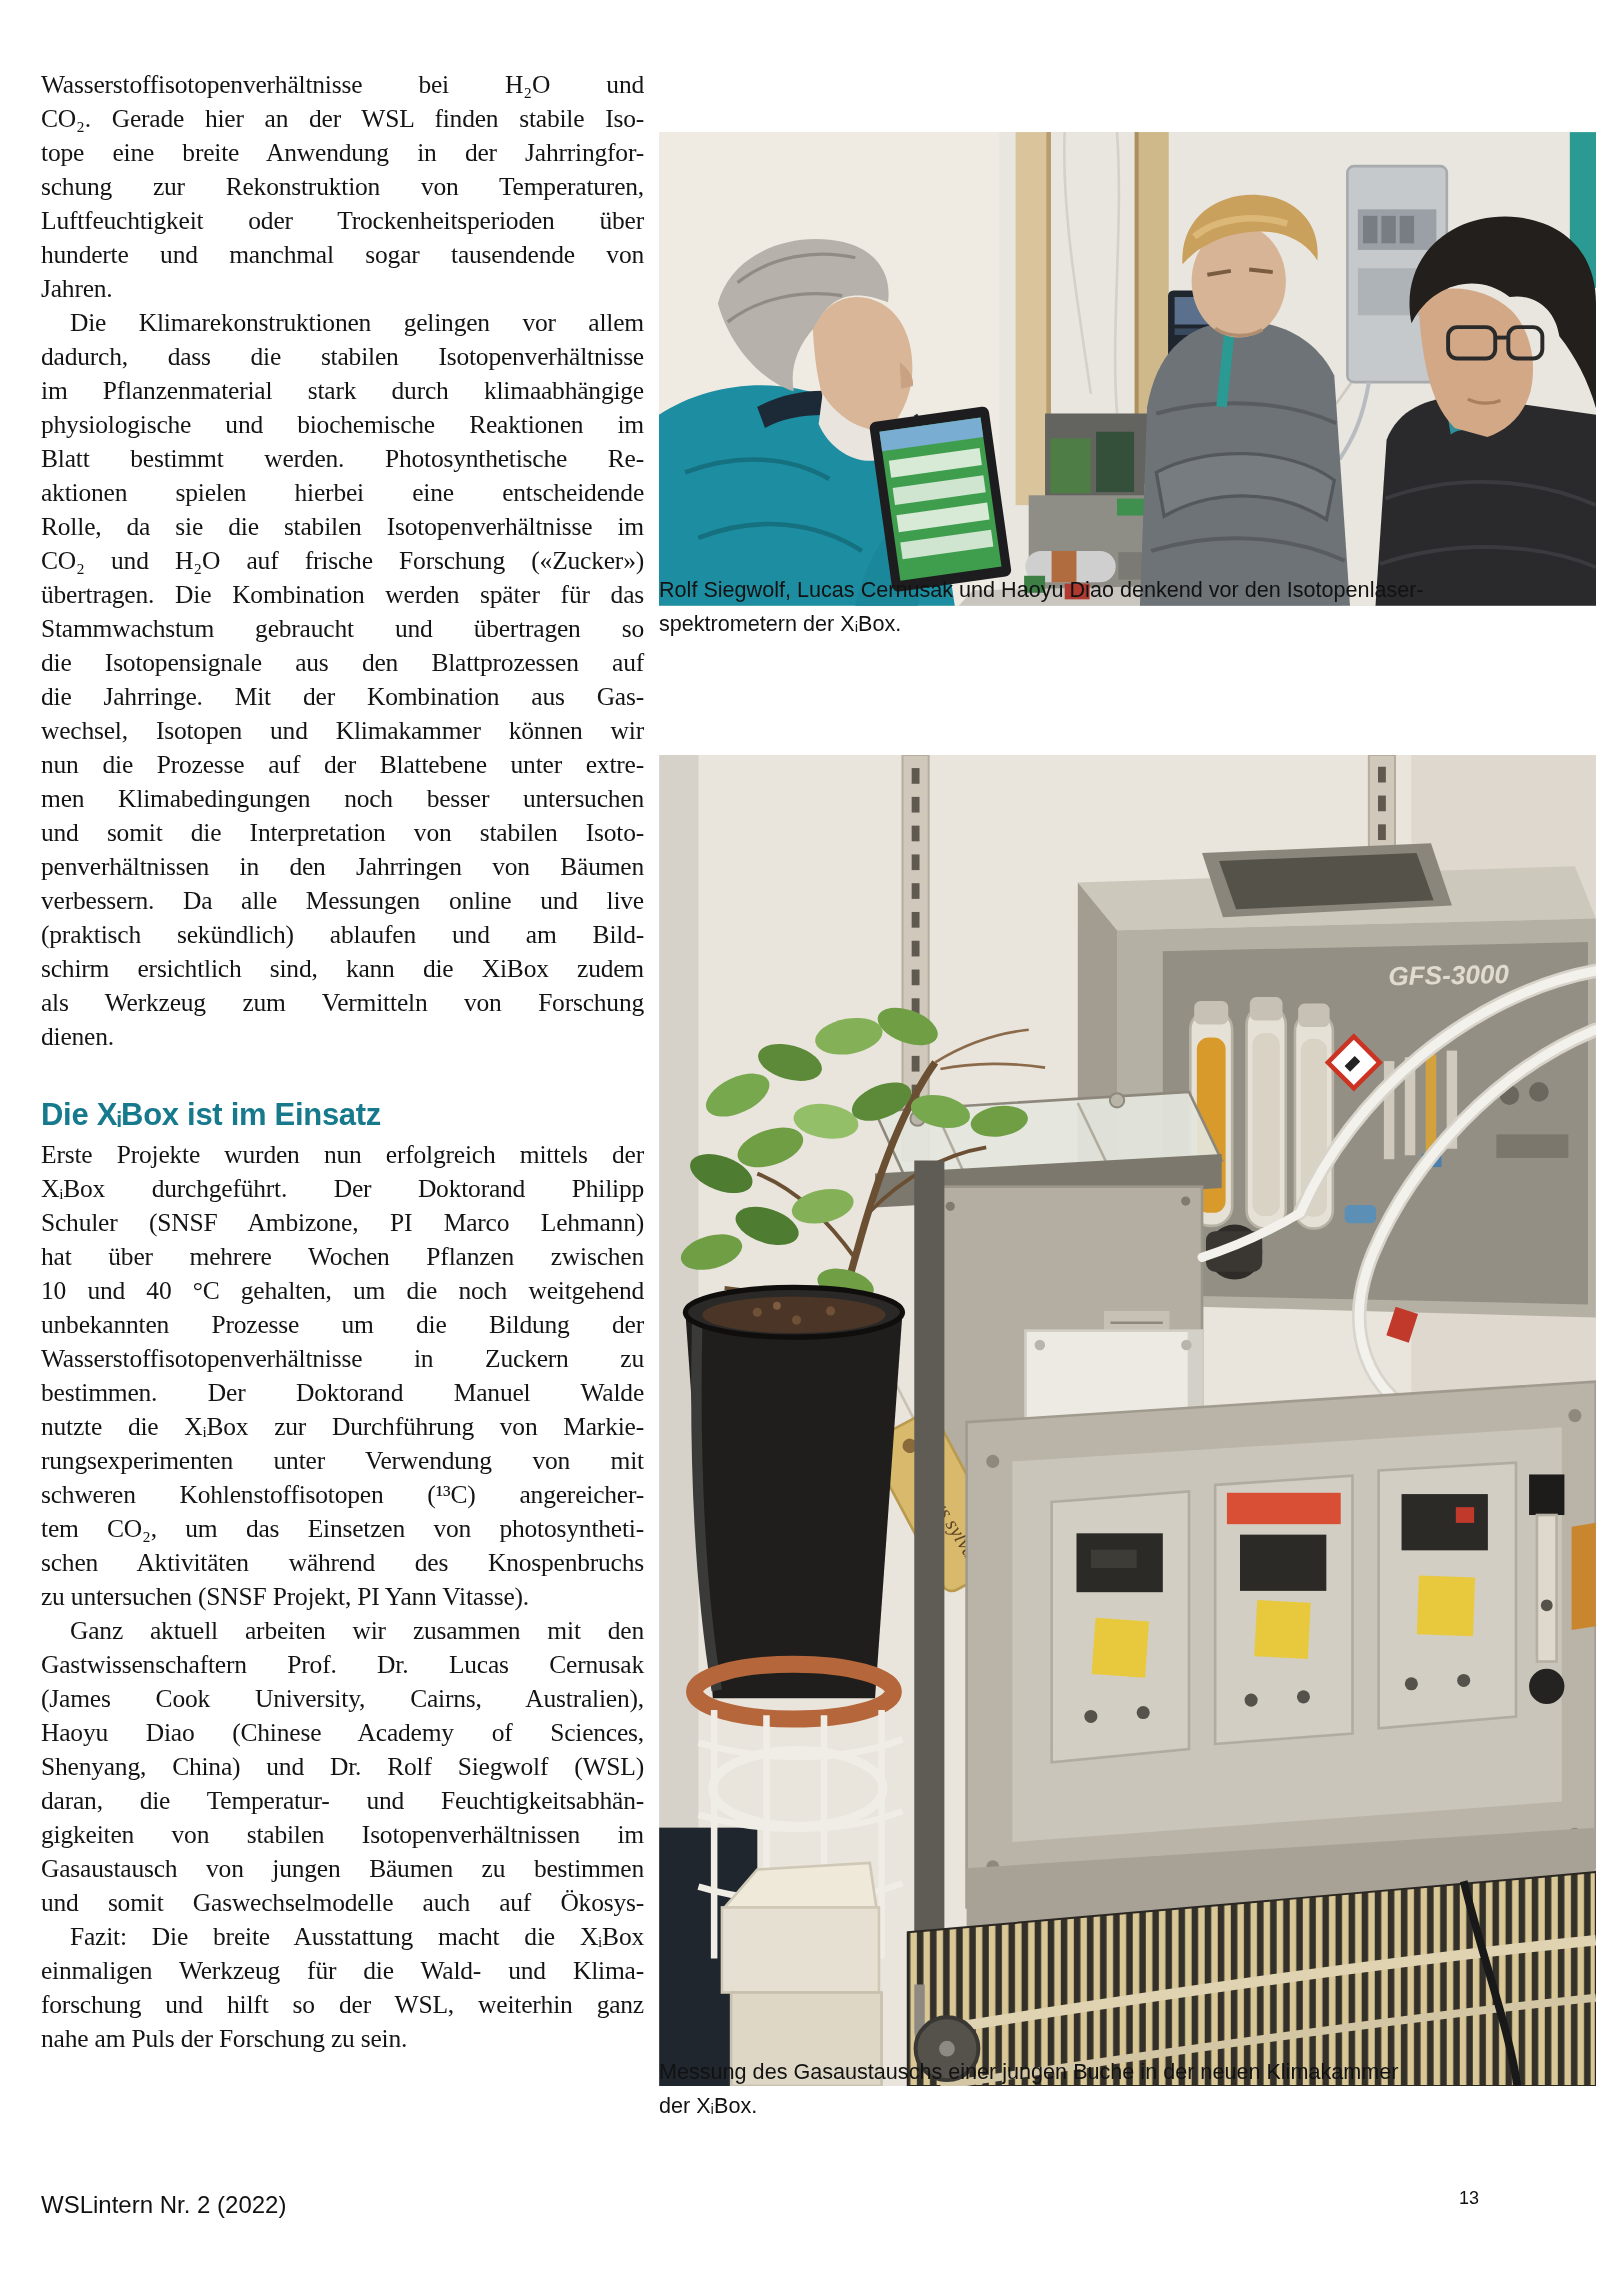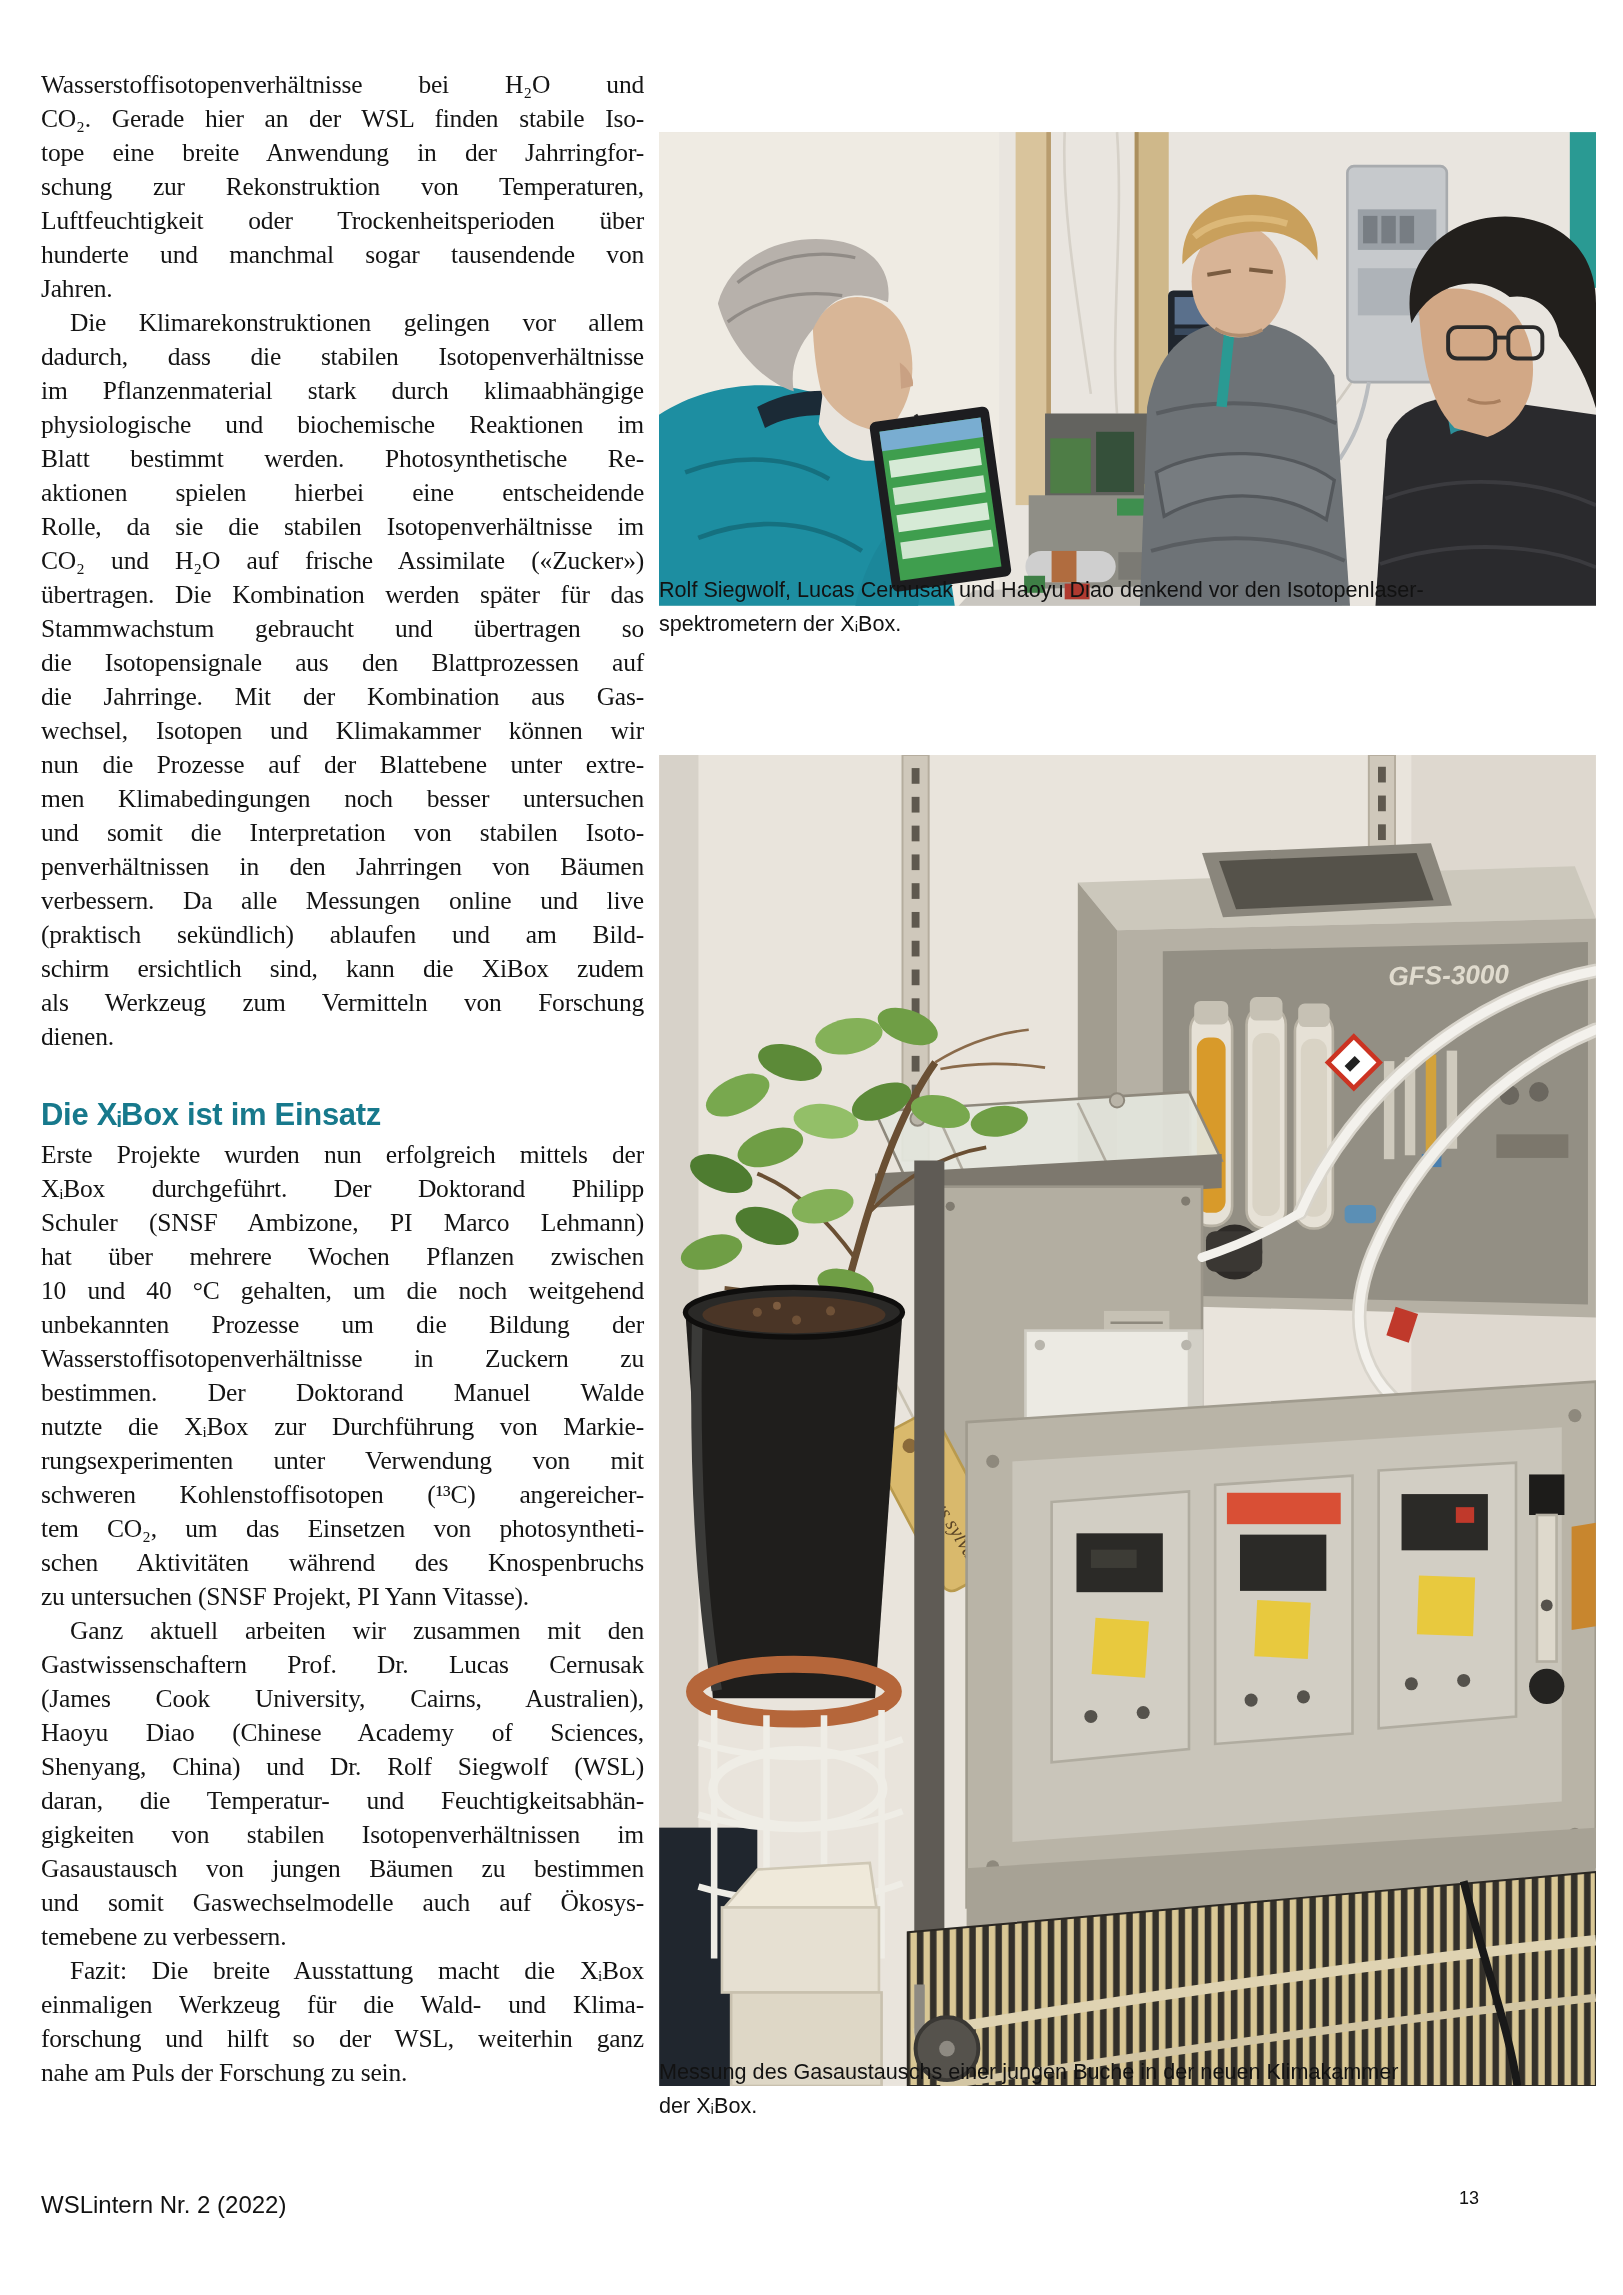--- a/index.html
+++ b/index.html
@@ -50,21 +50,21 @@
       <div class="bodyline lastline">Jahren.</div>
     </div>
     <div class="para">
       <div class="bodyline indent">Die Klimarekonstruktionen gelingen vor allem</div>
       <div class="bodyline">dadurch, dass die stabilen Isotopenverhältnisse</div>
       <div class="bodyline">im Pflanzenmaterial stark durch klimaabhängige</div>
       <div class="bodyline">physiologische und biochemische Reaktionen im</div>
       <div class="bodyline">Blatt bestimmt werden. Photosynthetische Re-</div>
       <div class="bodyline">aktionen spielen hierbei eine entscheidende</div>
       <div class="bodyline">Rolle, da sie die stabilen Isotopenverhältnisse im</div>
-      <div class="bodyline">CO₂ und H₂O auf frische Assimilate («Zucker»)</div>
+      <div class="bodyline">CO₂ und H₂O auf frische Forschung («Zucker»)</div>
       <div class="bodyline">übertragen. Die Kombination werden später für das</div>
       <div class="bodyline">Stammwachstum gebraucht und übertragen so</div>
       <div class="bodyline">die Isotopensignale aus den Blattprozessen auf</div>
       <div class="bodyline">die Jahrringe. Mit der Kombination aus Gas-</div>
       <div class="bodyline">wechsel, Isotopen und Klimakammer können wir</div>
       <div class="bodyline">nun die Prozesse auf der Blattebene unter extre-</div>
       <div class="bodyline">men Klimabedingungen noch besser untersuchen</div>
       <div class="bodyline">und somit die Interpretation von stabilen Isoto-</div>
       <div class="bodyline">penverhältnissen in den Jahrringen von Bäumen</div>
       <div class="bodyline">verbessern. Da alle Messungen online und live</div>
@@ -93,21 +93,20 @@
     <div class="para">
       <div class="bodyline indent">Ganz aktuell arbeiten wir zusammen mit den</div>
       <div class="bodyline">Gastwissenschaftern Prof. Dr. Lucas Cernusak</div>
       <div class="bodyline">(James Cook University, Cairns, Australien),</div>
       <div class="bodyline">Haoyu Diao (Chinese Academy of Sciences,</div>
       <div class="bodyline">Shenyang, China) und Dr. Rolf Siegwolf (WSL)</div>
       <div class="bodyline">daran, die Temperatur- und Feuchtigkeitsabhän-</div>
       <div class="bodyline">gigkeiten von stabilen Isotopenverhältnissen im</div>
       <div class="bodyline">Gasaustausch von jungen Bäumen zu bestimmen</div>
       <div class="bodyline">und somit Gaswechselmodelle auch auf Ökosys-</div>
-      <div class="bodyline lastline">temebene zu verbessern.</div>
     </div>
     <div class="para">
       <div class="bodyline indent">Fazit: Die breite Ausstattung macht die XᵢBox</div>
       <div class="bodyline">einmaligen Werkzeug für die Wald- und Klima-</div>
       <div class="bodyline">forschung und hilft so der WSL, weiterhin ganz</div>
       <div class="bodyline lastline">nahe am Puls der Forschung zu sein.</div>
     </div>
   </div>
 
 <div class="figure" id="figure-1">

